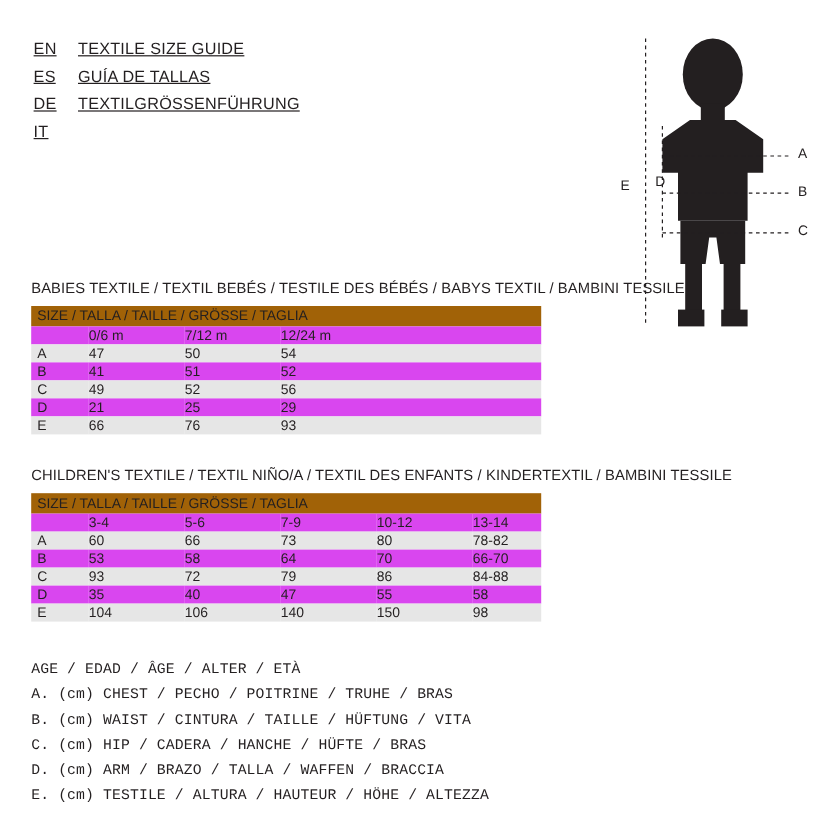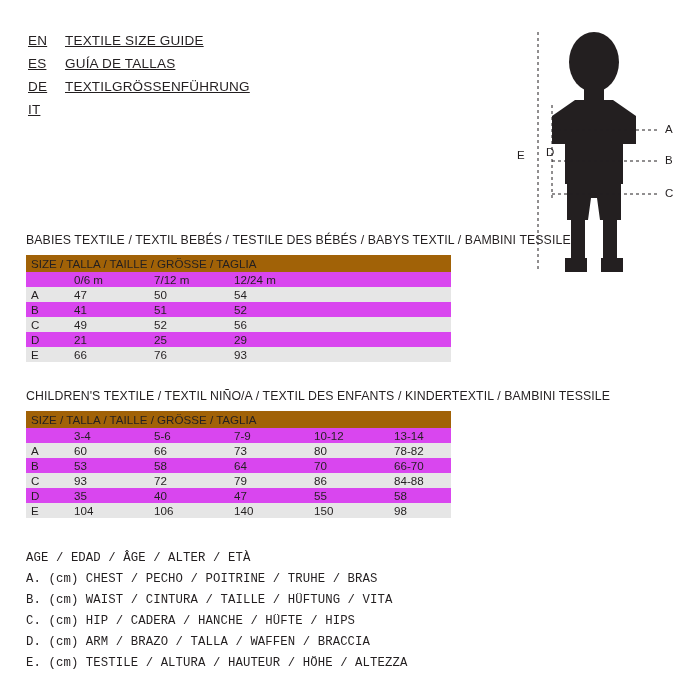--- a/index.html
+++ b/index.html
@@ -287,18 +287,18 @@
       <td>150</td>
       <td>98</td>
     </tr>
   </tbody>
     </table>
 
   <div class="legend">
     <div class="legend-row">AGE / EDAD / ÂGE / ALTER / ETÀ</div>
     <div class="legend-row">A. (cm) CHEST / PECHO / POITRINE / TRUHE / BRAS</div>
     <div class="legend-row">B. (cm) WAIST / CINTURA / TAILLE / HÜFTUNG / VITA</div>
-    <div class="legend-row">C. (cm) HIP / CADERA / HANCHE / HÜFTE / HIPS</div>
+    <div class="legend-row">C. (cm) HIP / CADERA / HANCHE / HÜFTE / BRAS</div>
     <div class="legend-row">D. (cm) ARM / BRAZO / TALLA / WAFFEN / BRACCIA</div>
     <div class="legend-row">E. (cm) TESTILE / ALTURA / HAUTEUR / HÖHE / ALTEZZA</div>
   </div>
 
 </div>
 
 </body></html>

